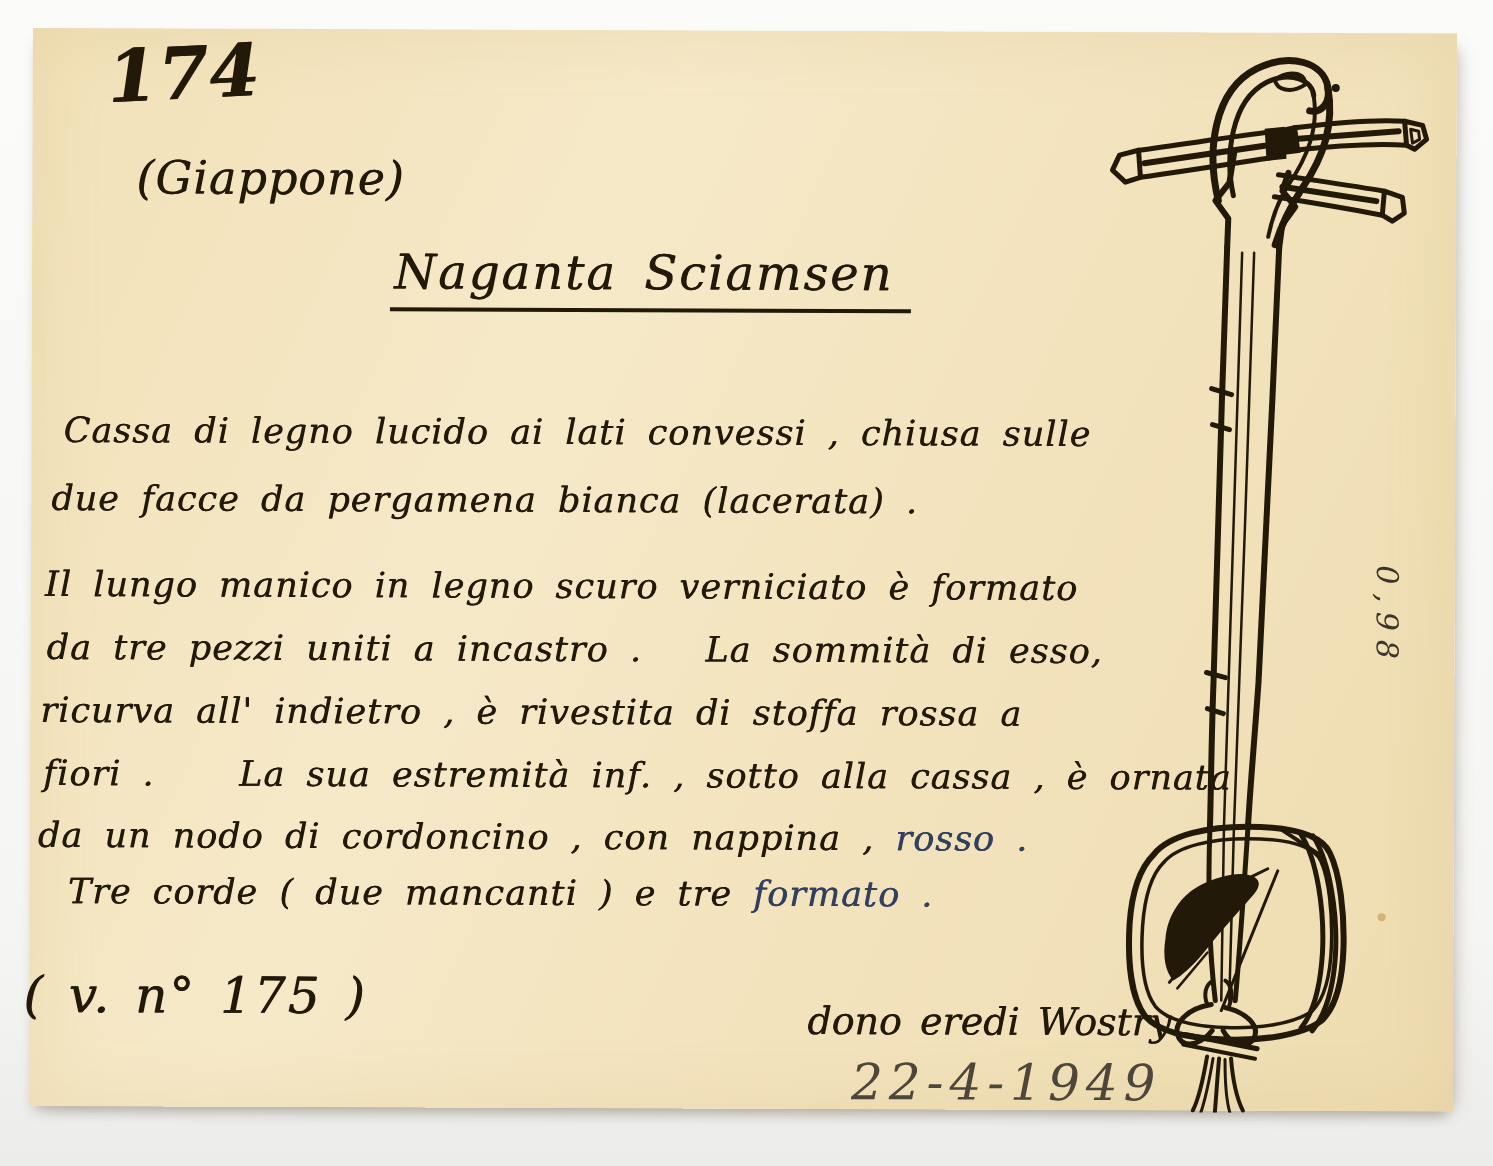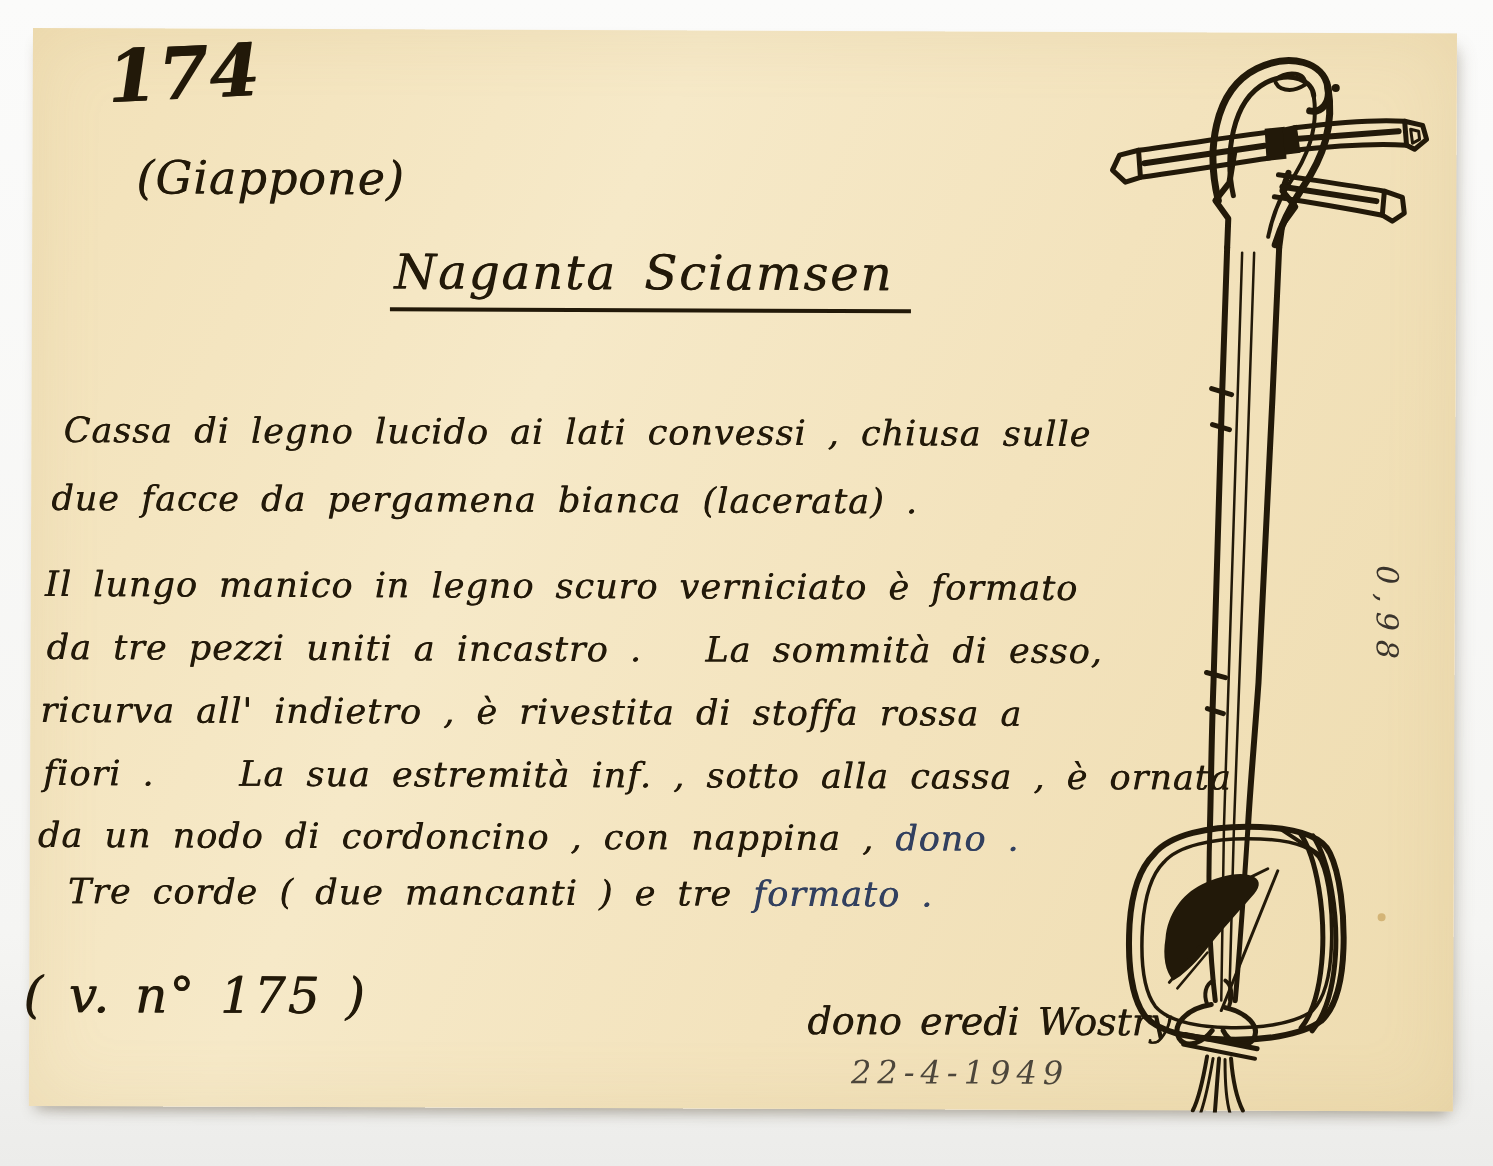--- a/index.html
+++ b/index.html
@@ -33,21 +33,21 @@
   .l4{left:16px;top:599px;}
   .l5{left:10px;top:662px;}
   .l6{left:13px;top:725px;}
   .l7{left:8px;top:787px;}
   .l8{left:38px;top:843px;}
   .blue{color:var(--ink-blue);}
   .footnote{position:absolute;left:-6px;top:938px;font-size:50px;font-style:italic;
     letter-spacing:2px;word-spacing:6px;text-shadow:.7px 0 0 currentColor;white-space:pre;}
   .prov{position:absolute;left:778px;top:968px;font-size:38px;font-style:italic;
     word-spacing:6px;text-shadow:.5px 0 0 currentColor;white-space:pre;}
-  .date{position:absolute;left:822px;top:1022px;font-size:32px;font-style:italic;
+  .date{position:absolute;left:822px;top:1022px;font-size:50px;font-style:italic;
     color:var(--ink-gray);letter-spacing:6px;white-space:pre;}
   .measure{position:absolute;left:1374px;top:532px;font-size:30px;font-style:italic;
     letter-spacing:9px;color:#3a342c;transform:rotate(90deg);transform-origin:0 0;white-space:pre;}
   .sketch{position:absolute;left:0;top:0;width:1424px;height:1080px;color:var(--ink);}
 </style>
 </head>
 <body>
 
 <div class="scene">
   <div class="card">
@@ -58,21 +58,21 @@
     <div class="title-wrap">
       <span class="title">Naganta Sciamsen</span>
     </div>
 
     <div class="hand line l1">Cassa di legno lucido ai lati convessi , chiusa sulle</div>
     <div class="hand line l2">due facce da pergamena bianca (lacerata) .</div>
     <div class="hand line l3">Il lungo manico in legno scuro verniciato è formato</div>
     <div class="hand line l4">da tre pezzi uniti a incastro .   La sommità di esso,</div>
     <div class="hand line l5">ricurva all' indietro , è rivestita di stoffa rossa a</div>
     <div class="hand line l6">fiori .    La sua estremità inf. , sotto alla cassa , è ornata</div>
-    <div class="hand line l7"><span>da un nodo di cordoncino , con nappina , </span><span class="blue">dono .</span></div>
+    <div class="hand line l7"><span>da un nodo di cordoncino , con nappina , </span><span class="blue">rosso .</span></div>
     <div class="hand line l8"><span>Tre corde ( due mancanti ) e tre </span><span class="blue">formato .</span></div>
 
     <div class="footnote">( v. n° 175 )</div>
     <div class="prov">dono eredi Wostry</div>
     <div class="date">22-4-1949</div>
     <div class="measure">0,98</div>
 
     <svg class="sketch" viewBox="0 0 1424 1080" fill="none" stroke="currentColor" stroke-linecap="round" stroke-linejoin="round">
 
       <g>

